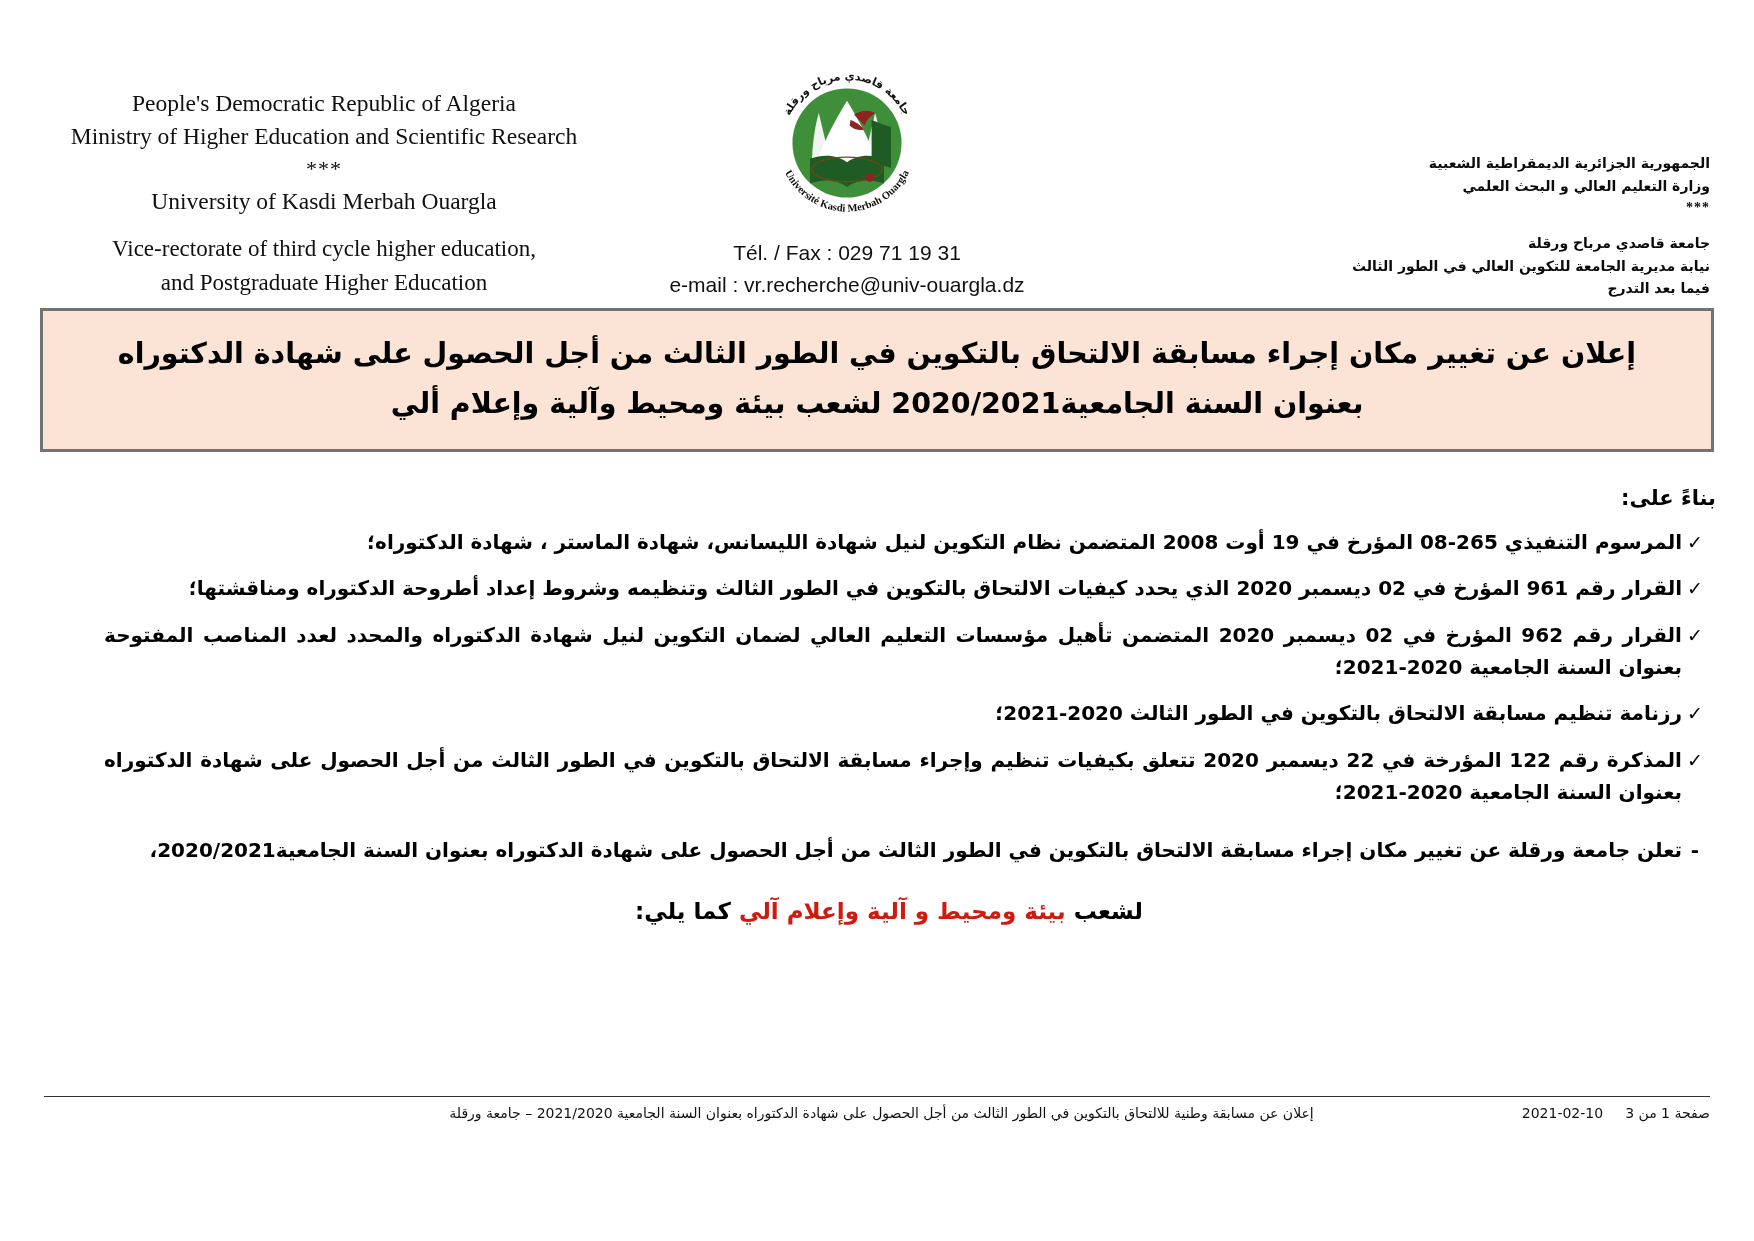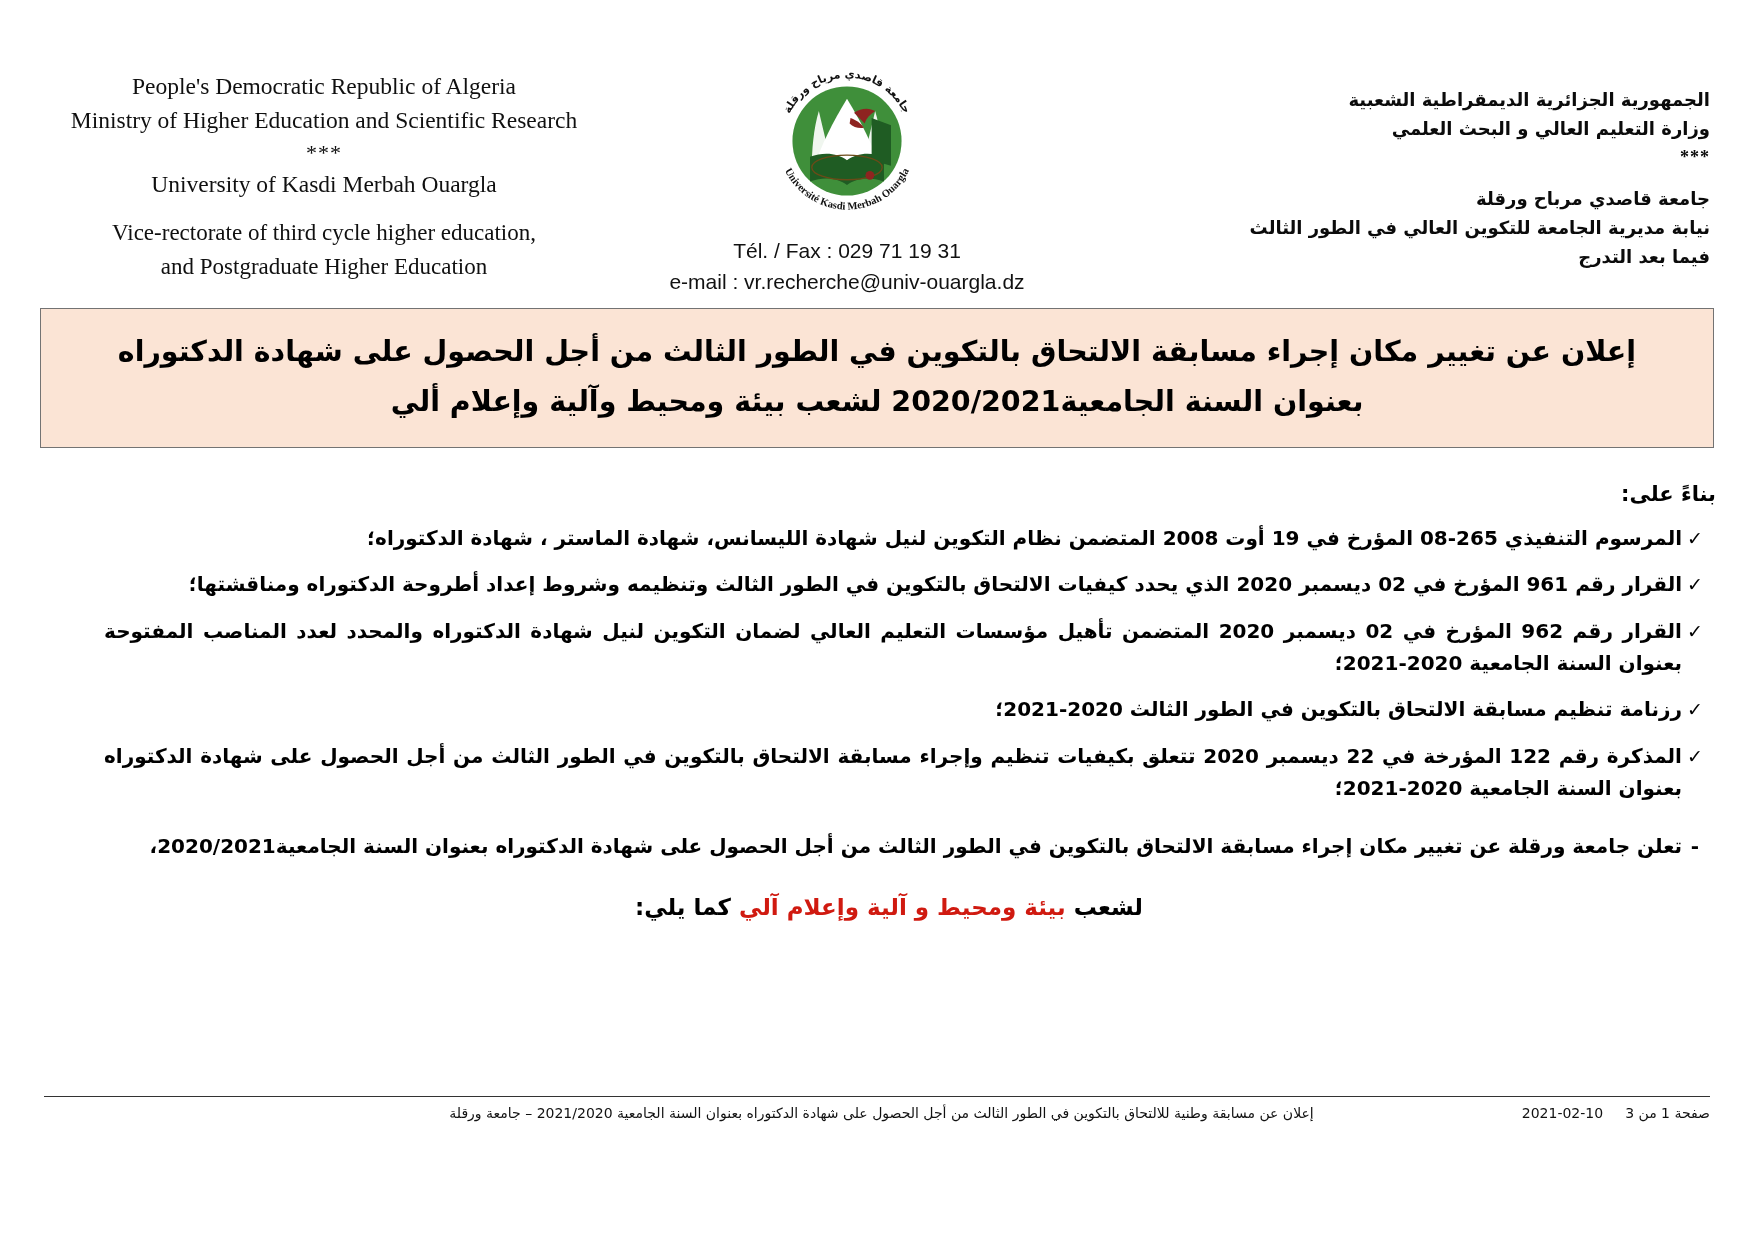--- a/index.html
+++ b/index.html
@@ -20,21 +20,21 @@
   .page {
     position: absolute;
     inset: 0;
     padding: 0;
   }
 
   
   .header {
     display: flex;
     flex-direction: row;
-    align-items: center;
+    align-items: flex-end;
     justify-content: space-between;
     padding: 48px 44px 0 44px;
     box-sizing: border-box;
     height: 300px;
   }
 
   .header-col {
     flex: 0 0 auto;
   }
 
@@ -72,38 +72,38 @@
     line-height: 1.5;
     color: #111;
   }
   .contact .ln { display: block; white-space: nowrap; }
 
   .header-right {
     width: 620px;
     text-align: right;
     direction: rtl;
     font-family: "DejaVu Sans", "Liberation Sans", sans-serif;
-    font-size: 18px;
+    font-size: 14px;
     font-weight: bold;
     line-height: 1.62;
     color: #0b0b0b;
     padding-top: 8px;
   }
   .header-right .ln { display: block; white-space: nowrap; }
   .header-right .stars {
     font-family: "Liberation Serif", serif;
     font-weight: bold;
     letter-spacing: 1px;
   }
   .header-right .gap { display: block; height: 12px; }
 
   
   .title-box {
     margin: 8px 40px 0 40px;
-    border: 1px solid #737373;
+    border: 3px solid #737373;
     background: #fbe4d5;
     direction: rtl;
     text-align: center;
     padding: 18px 26px 20px 26px;
     box-sizing: border-box;
   }
   .title-box .t-line {
     display: block;
     font-family: "DejaVu Sans", "Liberation Sans", sans-serif;
     font-weight: bold;

